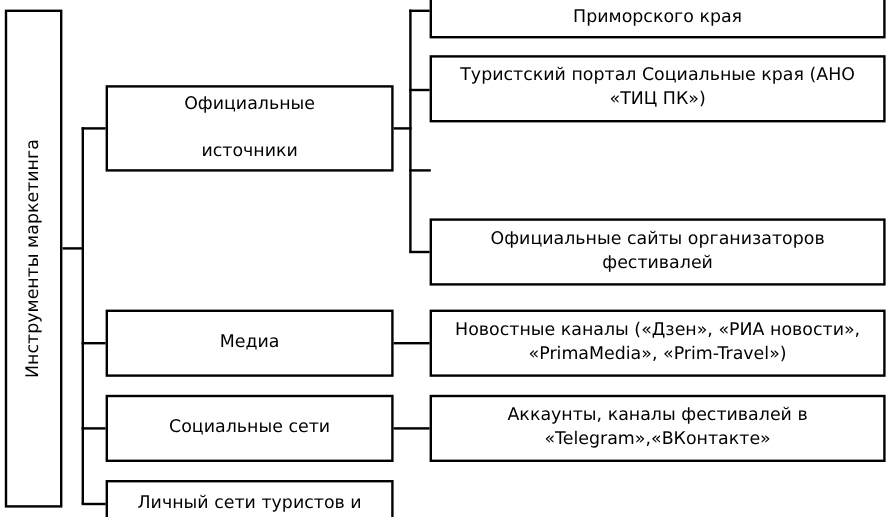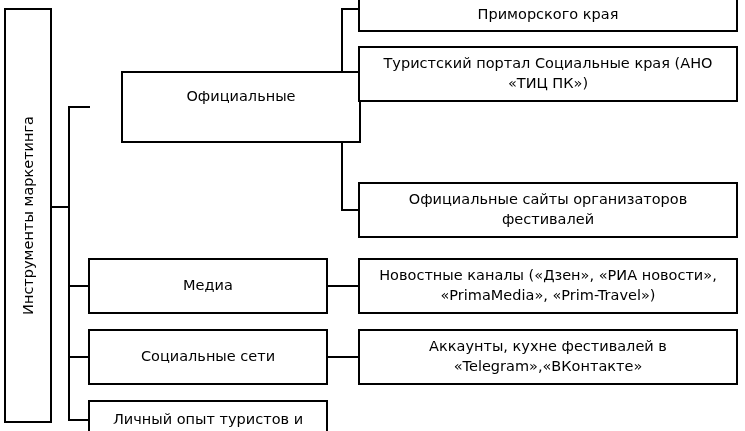--- a/index.html
+++ b/index.html
@@ -50,21 +50,20 @@
     font-size: 14.5px;
     line-height: 1;
     text-align: center;
   }
   
   #cat-official {
     left: 88px;
     top: 71px;
     width: 240px;
     height: 72px;
-    margin-left: 33px;
   }
   #cat-media {
     left: 88px;
     top: 258px;
     width: 240px;
     height: 56px;
   }
   #cat-social {
     left: 88px;
     top: 329px;
@@ -146,41 +145,41 @@
   <div class="conn h2" style="left:341px; top:209px; width:18px;"></div>
 
   <div class="conn h2" style="left:327px; top:285px; width:32px;"></div>
   <div class="conn h2" style="left:327px; top:356px; width:32px;"></div>
 
   <div class="node" id="root-node">
     <div class="vtext">Инструменты маркетинга</div>
   </div>
 
   <div class="node" id="cat-official">
-    <span><span>Официальные</span><br></span>
+    <span><span>Официальные</span><br><span>источники</span></span>
   </div>
   <div class="node" id="cat-media">
     <span>Медиа</span>
   </div>
   <div class="node" id="cat-social">
     <span>Социальные сети</span>
   </div>
   <div class="node" id="cat-personal">
-    <span>Личный опыт туристов и</span>
+    <span>Личный сети туристов и</span>
   </div>
 
   <div class="node" id="leaf-1">
     <span>Приморского края</span>
   </div>
   <div class="node" id="leaf-2">
     <span>Туристский портал Социальные края (АНО «ТИЦ ПК»)</span>
   </div>
   <div class="node" id="leaf-4">
     <span>Официальные сайты организаторов фестивалей</span>
   </div>
   <div class="node" id="leaf-5">
     <span>Новостные каналы («Дзен», «РИА новости», «PrimaMedia», «Prim-Travel»)</span>
   </div>
   <div class="node" id="leaf-6">
-    <span>Аккаунты, кухне фестивалей в «Telegram»,«ВКонтакте»</span>
+    <span>Аккаунты, каналы фестивалей в «Telegram»,«ВКонтакте»</span>
   </div>
 
 </div>
 
 </body></html>

